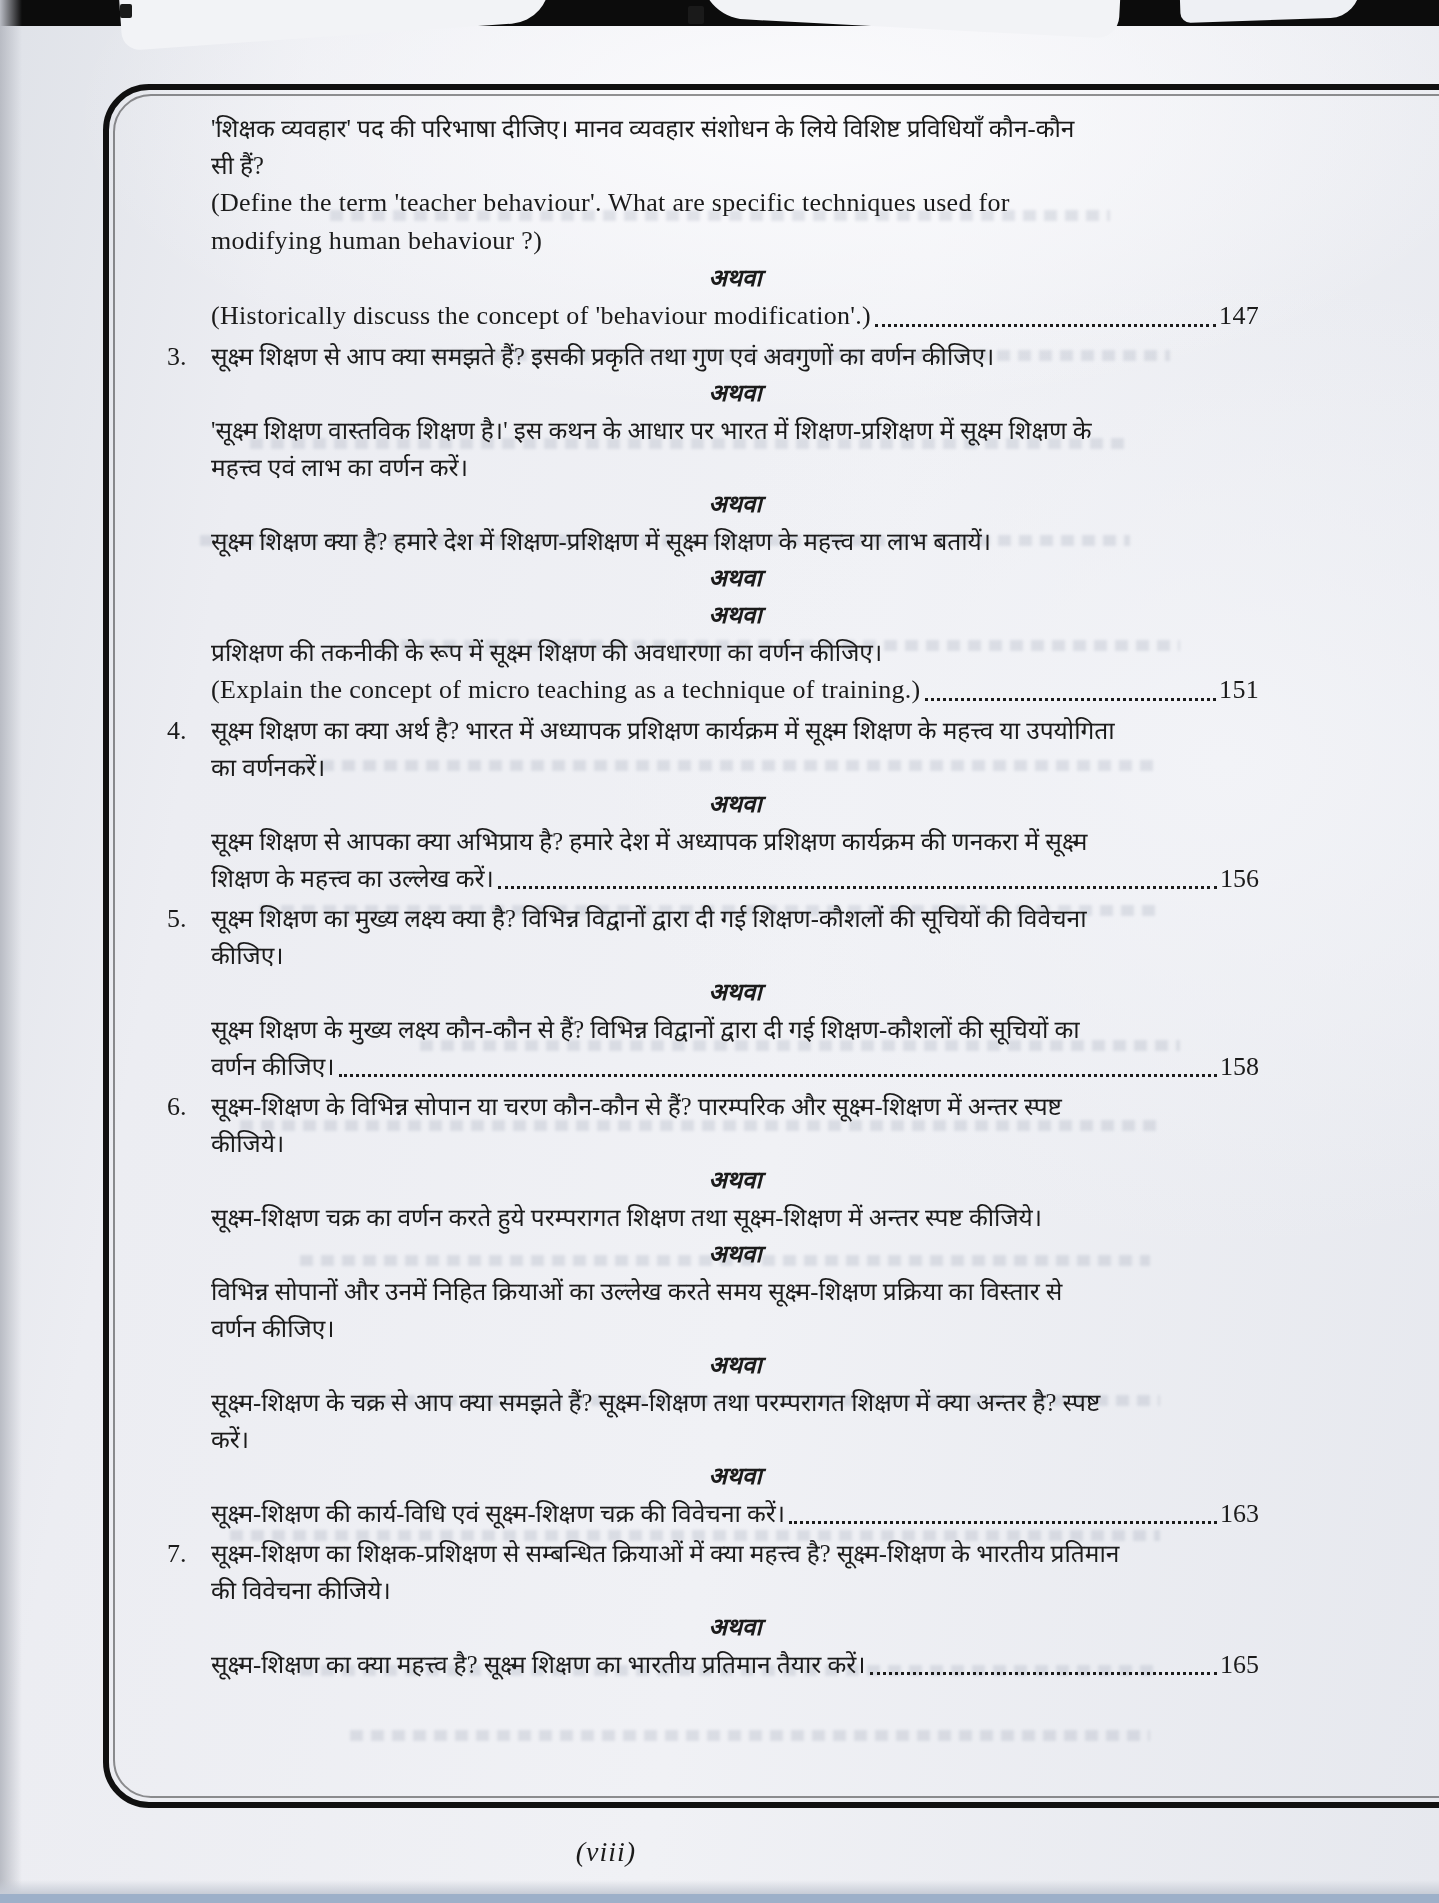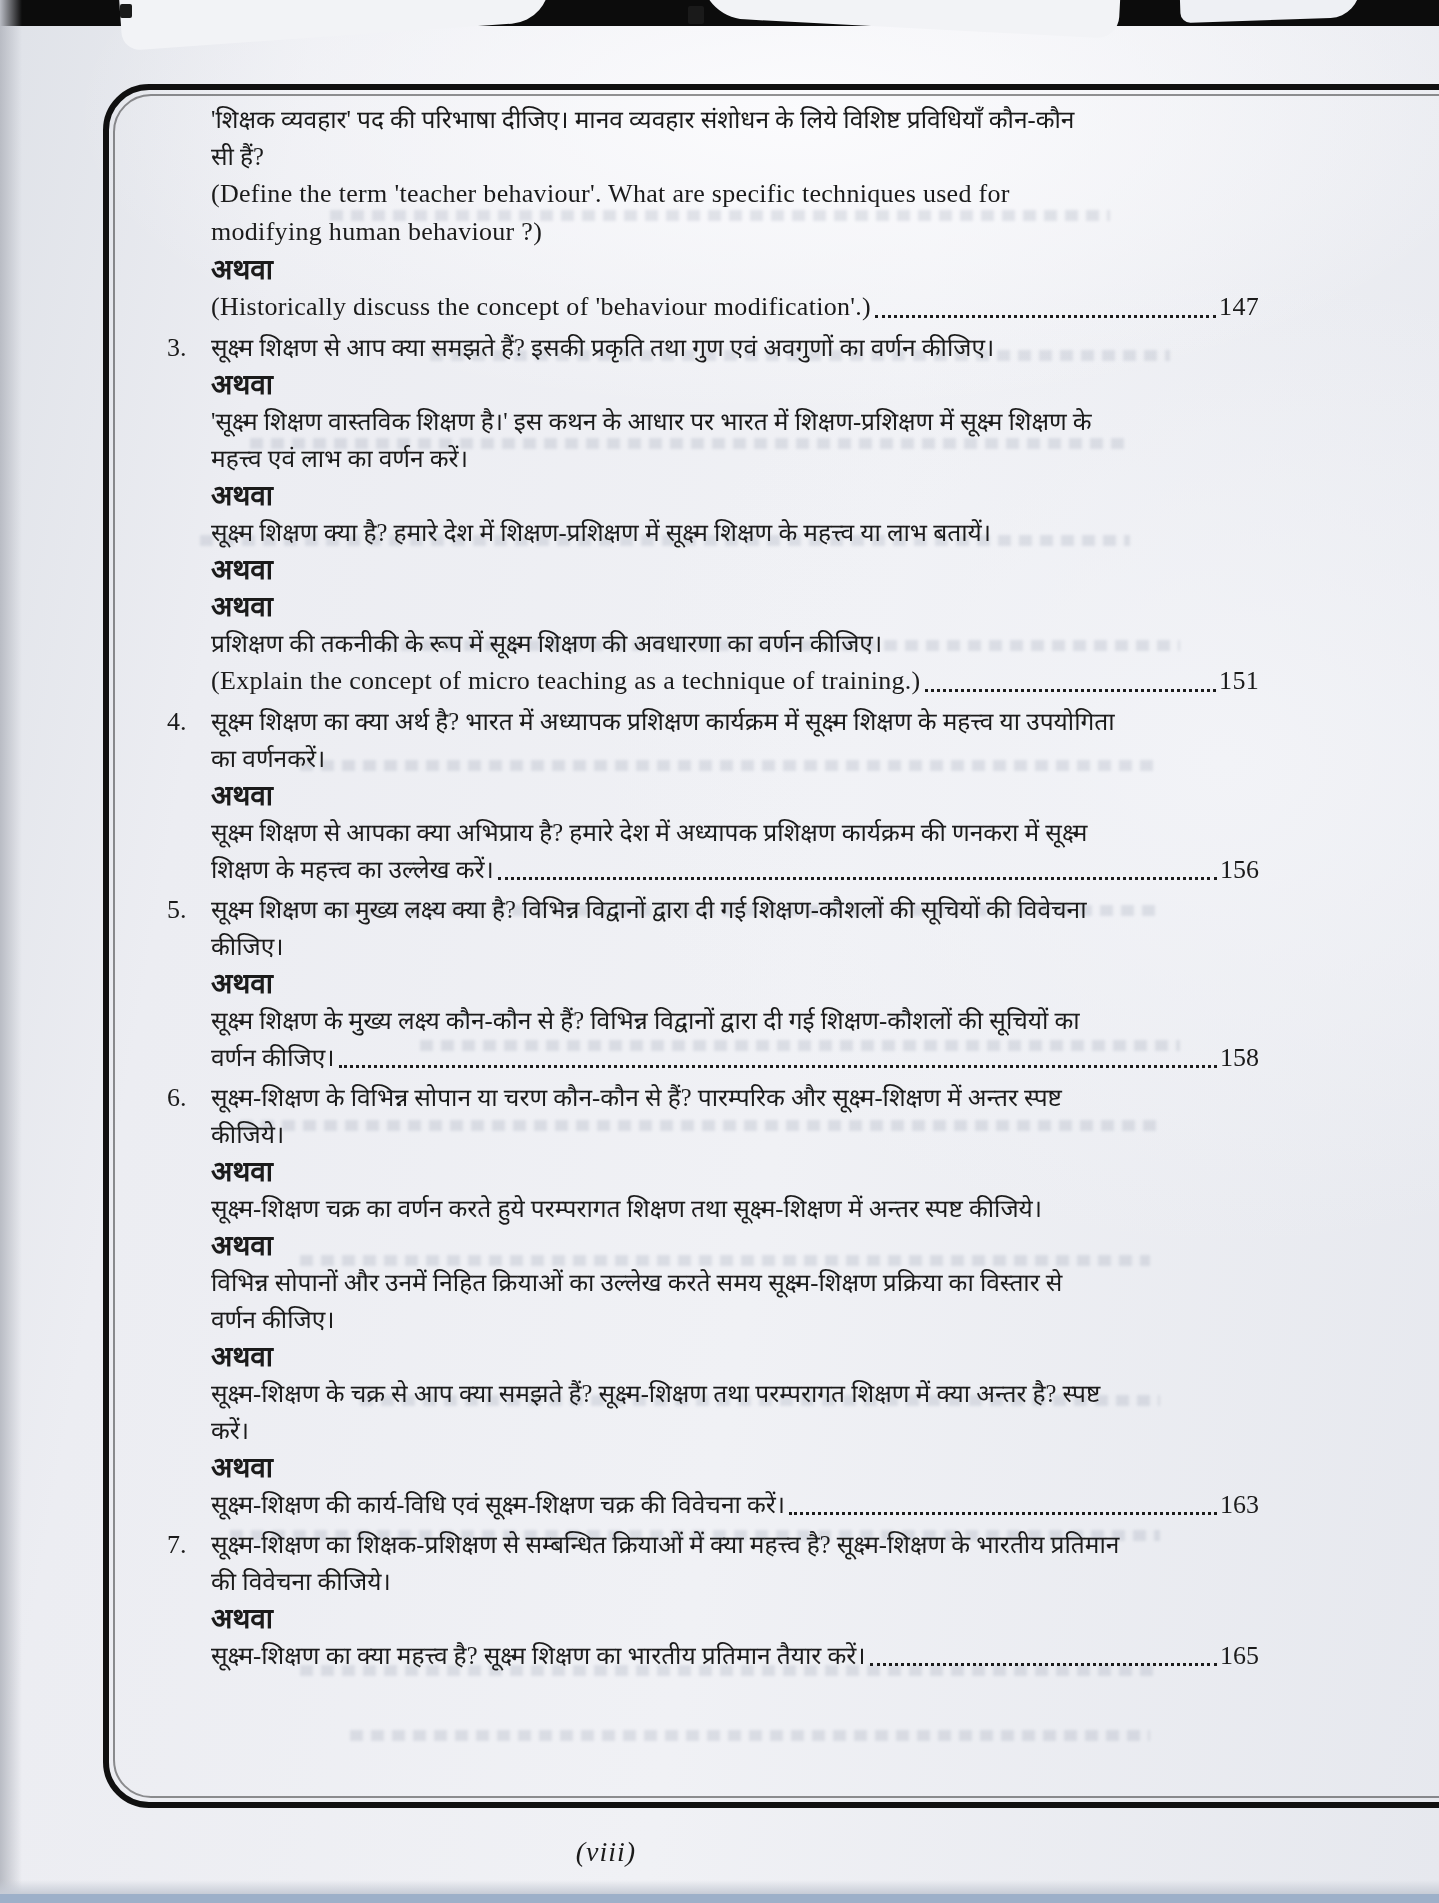--- a/index.html
+++ b/index.html
@@ -29,30 +29,30 @@
 
   
   .frame{position:absolute;left:103px;top:84px;width:1420px;height:1712px;
     border:6px solid #101010;border-radius:46px;}
   .frame::before{content:'';position:absolute;inset:4px;border:2px solid rgba(18,18,18,.45);border-radius:38px;}
 
   
   .ghost{position:absolute;height:11px;opacity:.16;filter:blur(1.6px);
     background:repeating-linear-gradient(90deg,#6d7890 0 13px,transparent 13px 21px);}
 
-  .content{position:absolute;left:167px;top:101px;width:1092px;}
+  .content{position:absolute;left:167px;top:110px;width:1092px;}
   .entry{display:flex;margin-bottom:3px;}
   .num{flex:0 0 44px;font-size:26px;line-height:37px;}
   .ebody{flex:1 1 auto;min-width:0;}
   .part{margin:0;}
   .line{display:flex;align-items:baseline;}
   .t{white-space:pre-wrap;}
   .hin{font-size:24.5px;line-height:37px;font-weight:500;}
   .eng{font-size:26px;line-height:38px;letter-spacing:.3px;}
-  .or{ font-weight:bold;font-size:28px;line-height:37px;}
+  .or{ text-align:center;font-weight:bold;font-style:italic;font-size:24px;line-height:37px;}
   .leader{flex:1 1 auto;min-width:26px;height:0;border-bottom:3.4px dotted #1c1c1c;
     align-self:flex-end;margin:0 3px 8px 4px;}
   .pg{font-size:26px;font-weight:500;}
   .footer{position:absolute;left:16px;top:1836px;width:1180px;text-align:center;
     font-size:28px;font-style:italic;letter-spacing:1px;}
 </style>
 </head>
 <body>
 
 <div class="screen">

